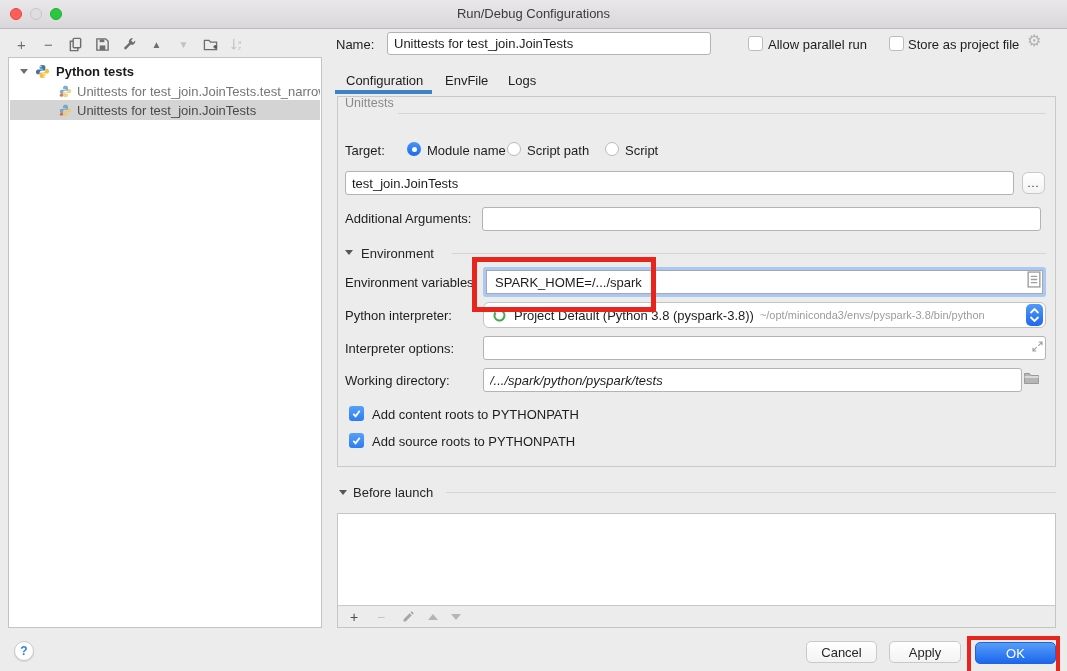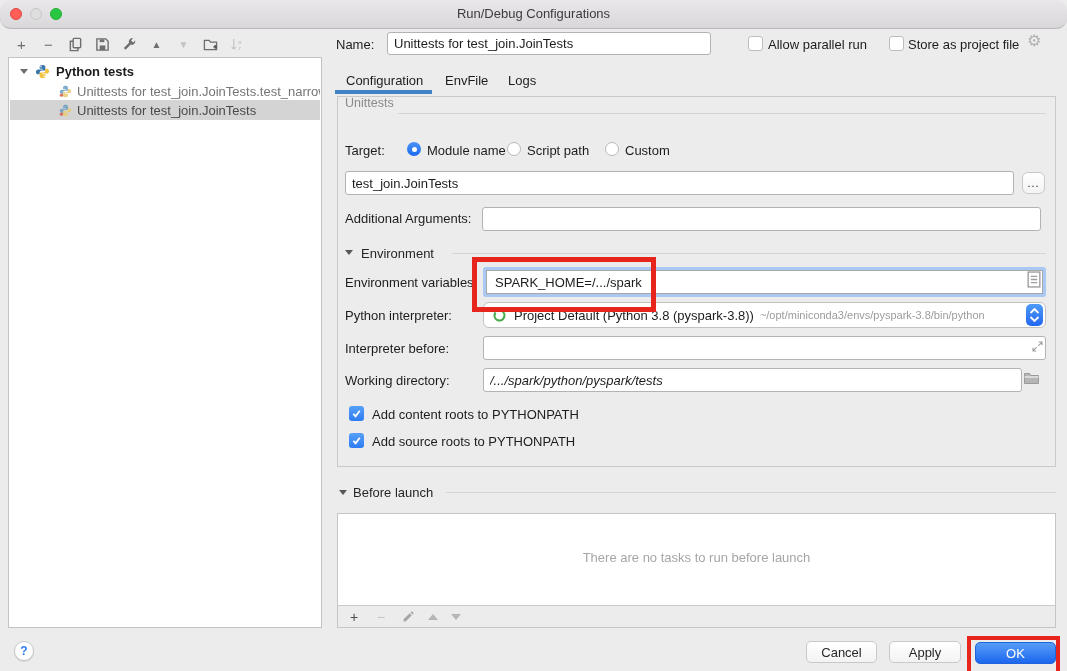--- a/index.html
+++ b/index.html
@@ -4,21 +4,21 @@
 <style>
   html,body{margin:0;padding:0;}
   body{
     width:1067px;height:671px;position:relative;overflow:hidden;
     background:#ececec;
     font-family:"Liberation Sans","DejaVu Sans",sans-serif;
     -webkit-font-smoothing:antialiased;
   }
   
   #titlebar{position:absolute;left:0;top:0;width:1067px;height:28px;
-    background:linear-gradient(#e9e7e9,#dad7da);border-bottom:1px solid #bcb9bc;border-radius:11px;}
+    background:linear-gradient(#e9e7e9,#dad7da);border-bottom:1px solid #bcb9bc;}
   .traffic{position:absolute;left:10px;top:8px;display:flex;gap:8px;}
   .tl{width:12px;height:12px;border-radius:50%;display:block;box-sizing:border-box;}
   .tl.red{background:#ff5f57;border:1px solid #e0443e;}
   .tl.gray{background:#dedede;border:1px solid #c6c6c6;}
   .tl.green{background:#28c840;border:1px solid #1faf34;}
   #window-title{position:absolute;left:0;right:0;top:6px;text-align:center;
     font-size:13px;color:#3c3c3c;}
   
   #tree-toolbar{position:absolute;left:13px;top:33px;height:22px;display:flex;gap:10px;align-items:center;}
   .tbi{width:17px;height:17px;display:flex;align-items:center;justify-content:center;font-size:15px;color:#6e6e6e;}
@@ -196,21 +196,21 @@
 
 <span class="sep-title" style="left:345px;top:96px;font-size:12.5px;color:#8a8a8a;">Unittests</span>
 <div class="sep-line" style="left:398px;top:113px;width:648px;"></div>
 
 <span class="lbl" style="left:345px;top:143px;">Target:</span>
 <span class="radio on" style="left:407px;top:142px;"></span>
 <span class="lbl" style="left:427px;top:143px;">Module name</span>
 <span class="radio off" style="left:507px;top:142px;"></span>
 <span class="lbl" style="left:527px;top:143px;">Script path</span>
 <span class="radio off" style="left:605px;top:142px;"></span>
-<span class="lbl" style="left:625px;top:143px;">Custom</span>
+<span class="lbl" style="left:625px;top:143px;">Script</span>
 
 <input class="field" style="left: 345px; top: 171px; width: 669px; height: 24px;" value="test_join.JoinTests">
 <div class="btn" id="browse-btn">...</div>
 
 <span class="lbl" style="left:345px;top:211px;">Additional Arguments:</span>
 <input class="field" style="left: 482px; top: 207px; width: 559px; height: 24px;" value="">
 
 <span class="tri-d" style="position:absolute;left:345px;top:250px;border-top-color:#565656;"></span>
 <span class="sep-title" style="left:361px;top:246px;">Environment</span>
 <div class="sep-line" style="left:452px;top:253px;width:594px;"></div>
@@ -237,21 +237,21 @@
   </span>
   <span class="val">Project Default (Python 3.8 (pyspark-3.8))</span>
   <span class="path">~/opt/miniconda3/envs/pyspark-3.8/bin/python</span>
 </div>
 <div id="stepper">
   <svg width="13" height="18" viewBox="0 0 13 18">
       <path d="M2.5 7l4-4 4 4M2.5 11l4 4 4-4" stroke="#fff" stroke-width="1.8" fill="none"></path>
     </svg>
 </div>
 
-<span class="lbl" style="left:345px;top:341px;">Interpreter before:</span>
+<span class="lbl" style="left:345px;top:341px;">Interpreter options:</span>
 <input class="field" style="left: 483px; top: 336px; width: 563px; height: 24px;" value="">
 <span class="icon-abs" style="left:1031px;top:339px;">
   <svg width="13" height="13" viewBox="0 0 16 16">
       <path d="M9.5 2.5h4v4M13 3.2 9 7.2M6.5 13.5h-4v-4M3 12.8l4-4" stroke="#9e9e9e" stroke-width="1.4" fill="none"></path>
     </svg>
 </span>
 
 <span class="lbl" style="left:345px;top:373px;">Working directory:</span>
 <input class="field" style="left: 483px; top: 368px; width: 539px; height: 24px; font-style: italic;" value="/.../spark/python/pyspark/tests">
 <span class="icon-abs" style="left:1023px;top:371px;">
@@ -272,21 +272,20 @@
       <path d="M2.5 6.5 5 9l4.5-6" stroke="#fff" stroke-width="2" fill="none"></path>
     </svg>
 </span>
 <span class="lbl" style="left:372px;top:434px;">Add source roots to PYTHONPATH</span>
 
 <span class="tri-d" style="position:absolute;left:339px;top:490px;border-top-color:#565656;"></span>
 <span class="sep-title" style="left:353px;top:485px;">Before launch</span>
 <div class="sep-line" style="left:446px;top:492px;width:610px;"></div>
 
 <div id="bl-box">
-  <div id="bl-empty">There are no tasks to run before launch</div>
   <div id="bl-toolbar">
     <span class="tbi" style="color:#4c4c4c;">+</span>
     <span class="tbi dis">−</span>
     <span class="tbi">
       <svg width="13" height="13" viewBox="0 0 16 16">
           <path fill="#a5a5a5" d="M2 11.5 9.5 4l2.5 2.5L4.5 14H2zM10.5 3 12 1.5 14.5 4 13 5.5z"></path>
         </svg>
     </span>
     <span class="tri-sm-u"></span>
     <span class="tri-sm-d"></span>

